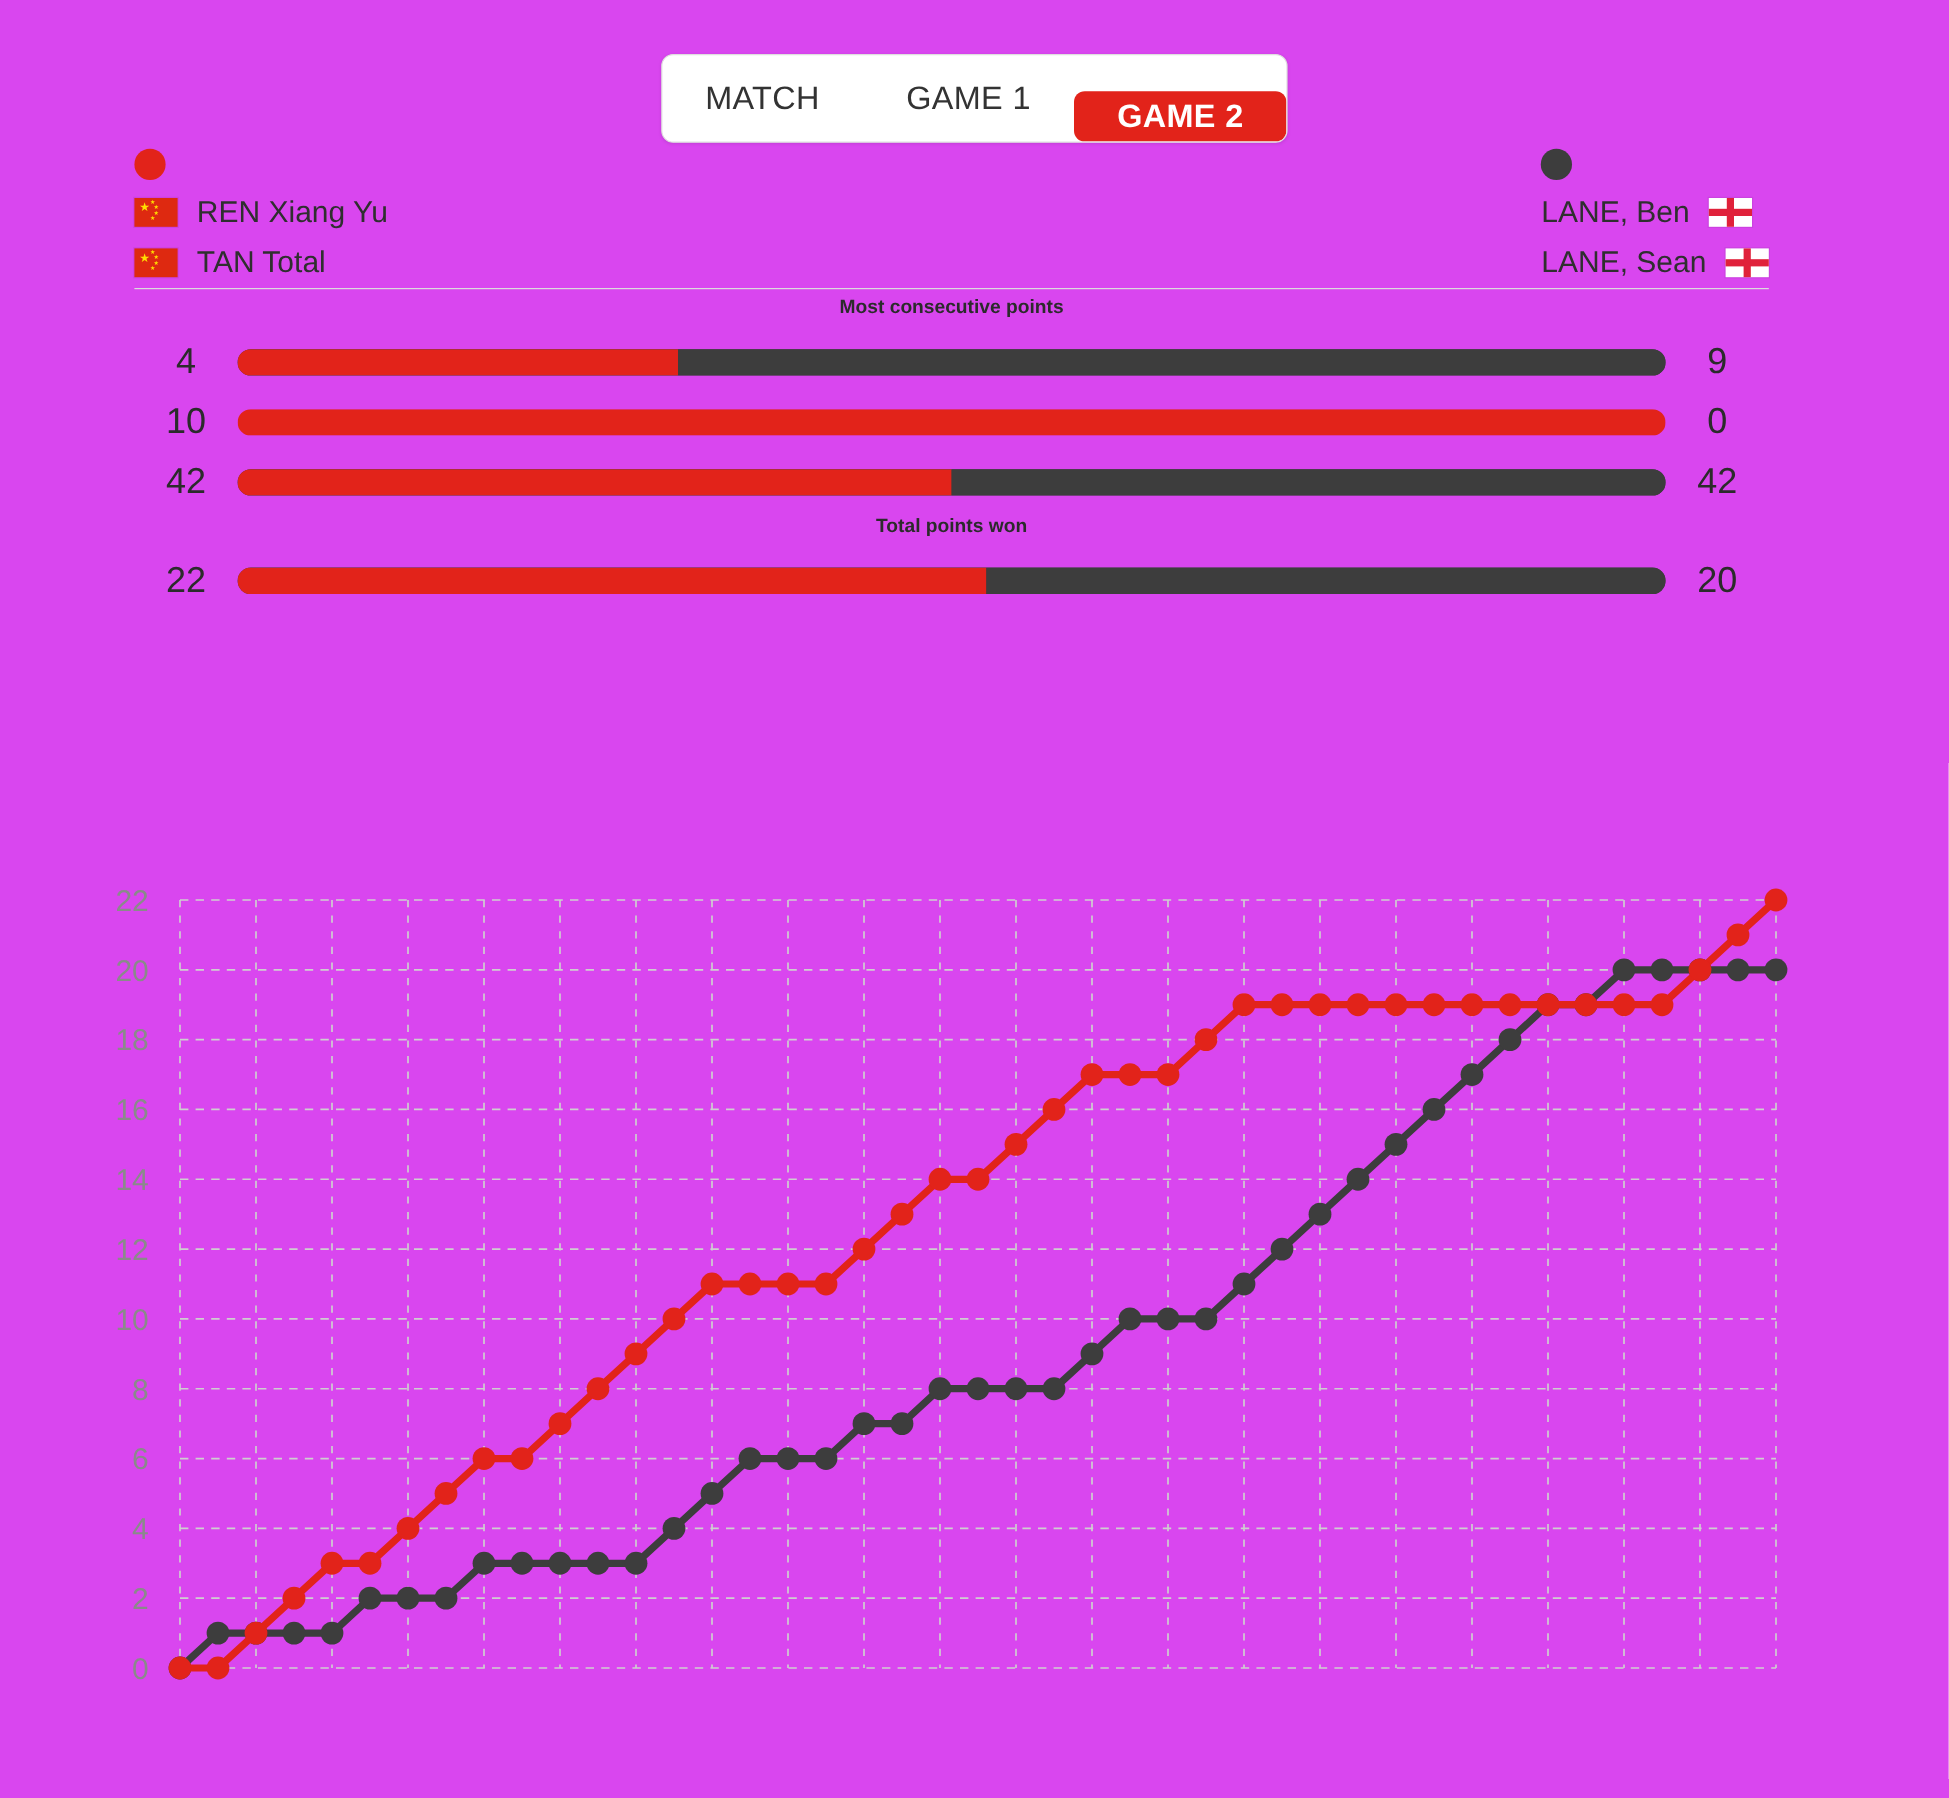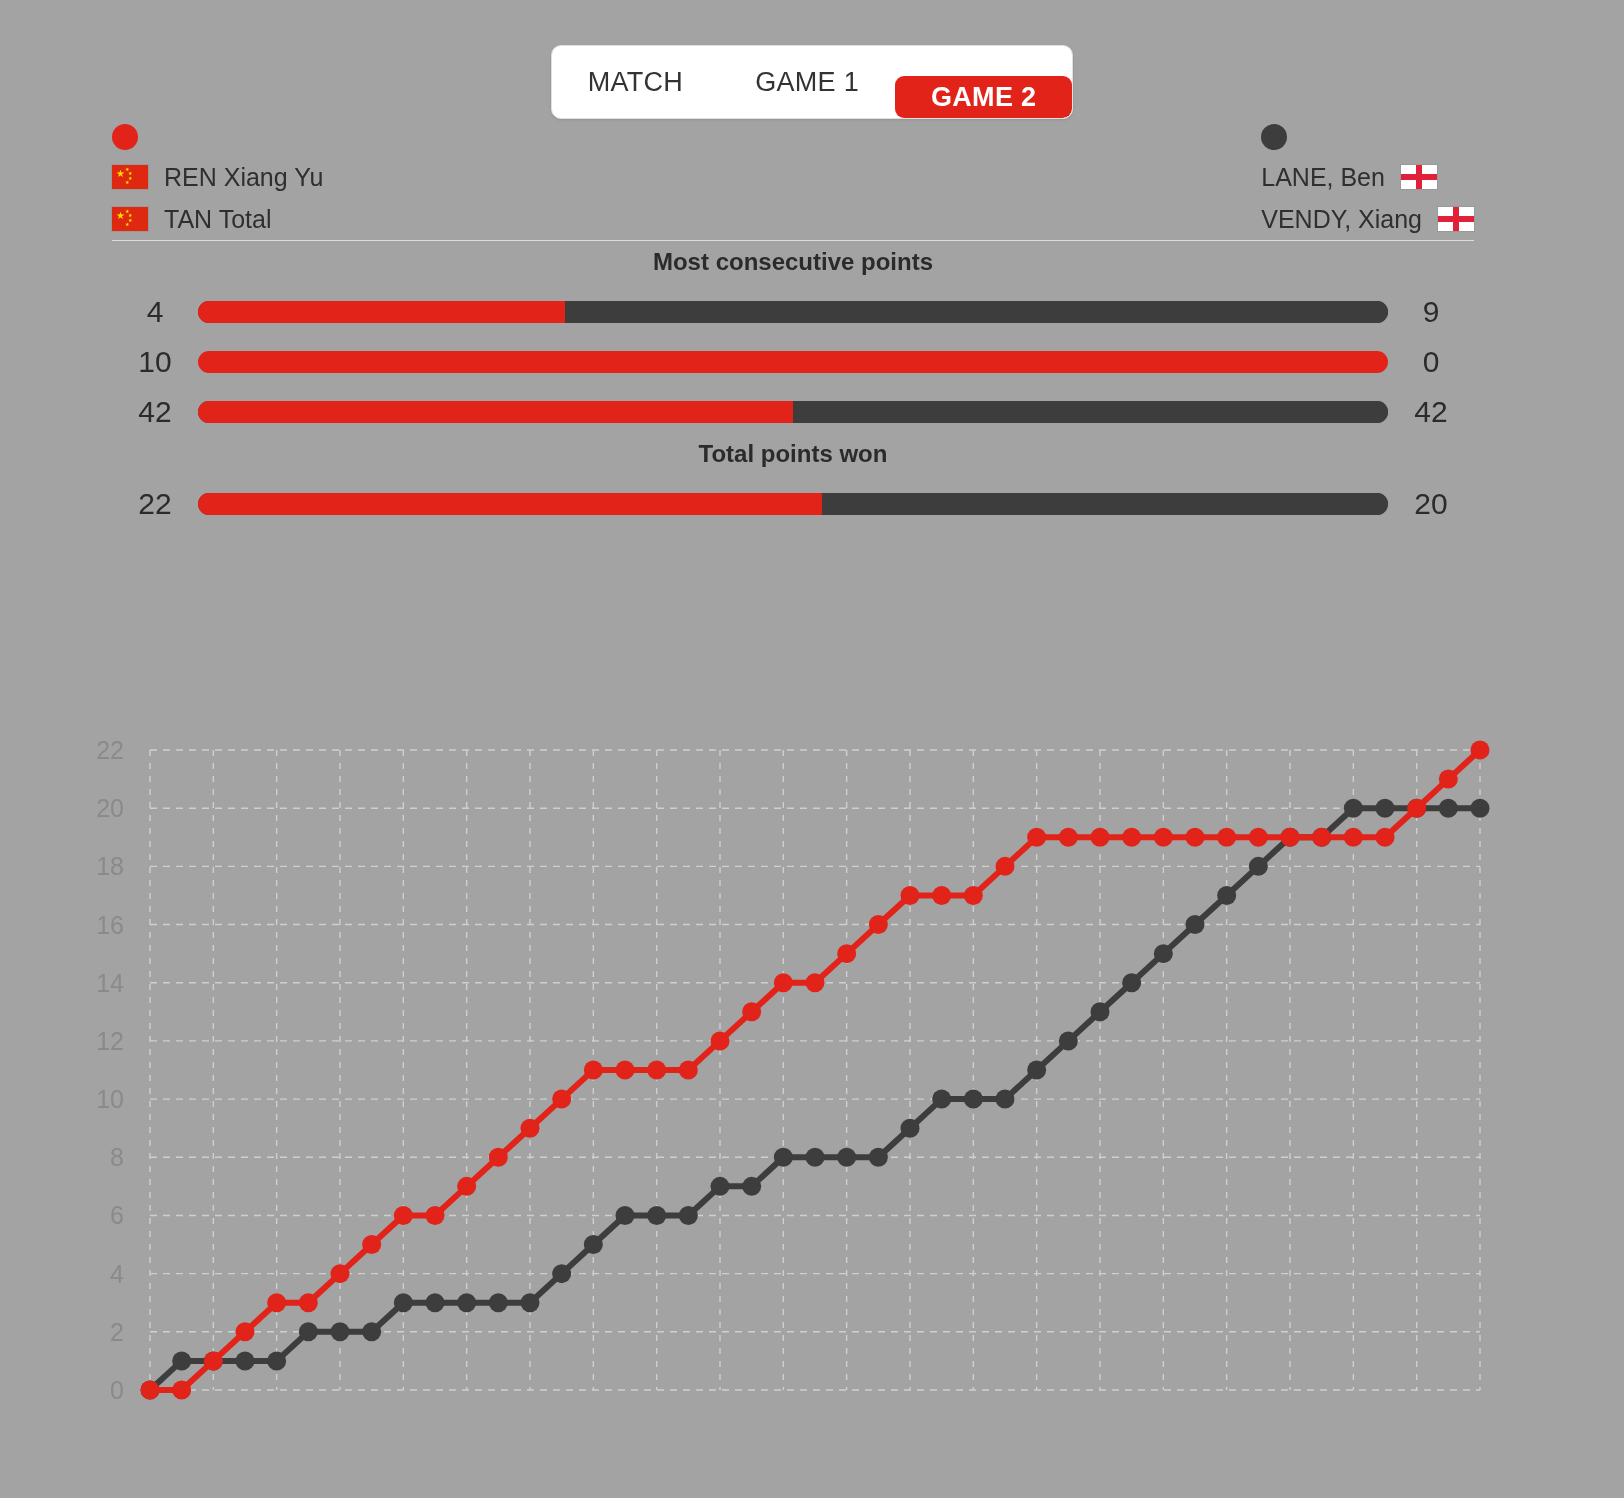--- a/index.html
+++ b/index.html
@@ -7,21 +7,21 @@
     margin: 0; padding: 0;
     background: #ffffff;
     font-family: "Liberation Sans", sans-serif;
     color: #2b2b2b;
   }
   #page {
     position: relative;
     width: 1624px;
     height: 1498px;
     overflow: hidden;
-    background: #a3a3a3;
+    background: #d946ef;
   }
 
   
   .tabbar-wrap {
     position: absolute;
     top: 45px; left: 0; width: 1624px;
     display: flex; justify-content: center;
   }
   .tabbar {
     display: flex;
@@ -112,21 +112,21 @@
     left: 112px; width: 1362px;
     height: 1px;
     background: #dcdcdc;
   }
 
   
   .stats { position: absolute; top: 248px; left: 112px; width: 1362px; }
   .stat { margin-bottom: 6px; }
   .stat-label {
     text-align: center;
-    font-size: 24px;
+    font-size: 16px;
     font-weight: bold;
     color: #2b2b2b;
     margin-bottom: 14px;
   }
   .stat-bar-row {
     display: flex;
     align-items: center;
     height: 44px;
   }
   .stat-val {
@@ -202,21 +202,21 @@
         <span class="dot dark"></span>
       </div>
       <div class="pl-row right">
         <span class="pl-name">LANE, Ben</span>
         <span class="flag en">
           <span class="bar-h"></span>
             <span class="bar-v"></span>
         </span>
       </div>
       <div class="pl-row right">
-        <span class="pl-name">VENDY, Xiang</span>
+        <span class="pl-name">LANE, Sean</span>
         <span class="flag en">
           <span class="bar-h"></span>
             <span class="bar-v"></span>
         </span>
       </div>
     </div>
   </div>
 
   <div class="divider" style="top:240px;"></div>
 

